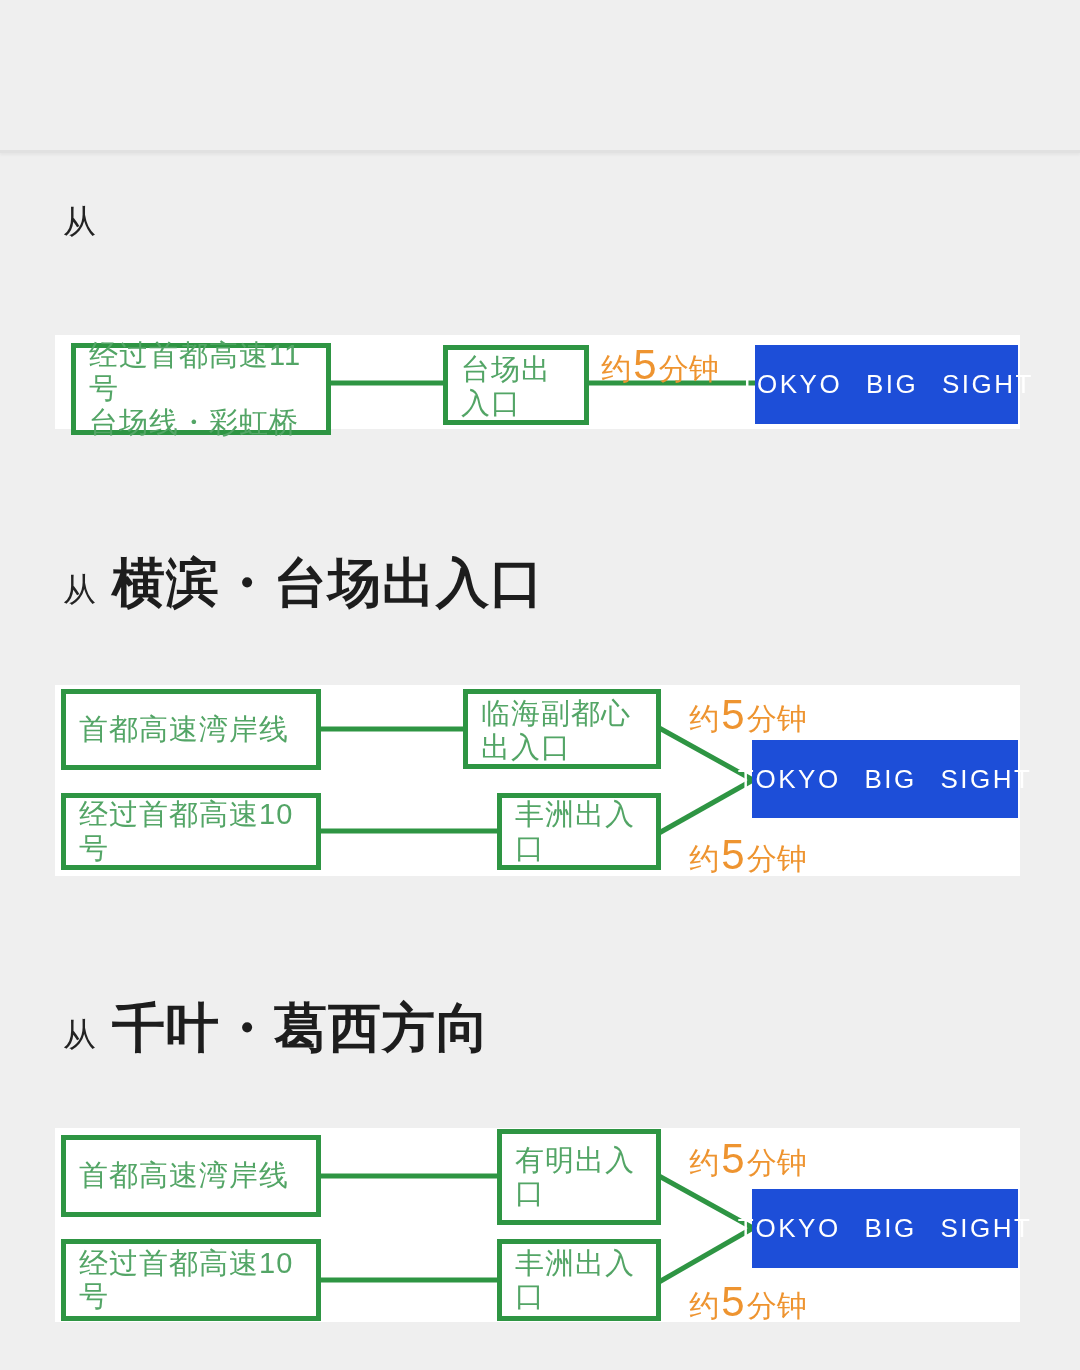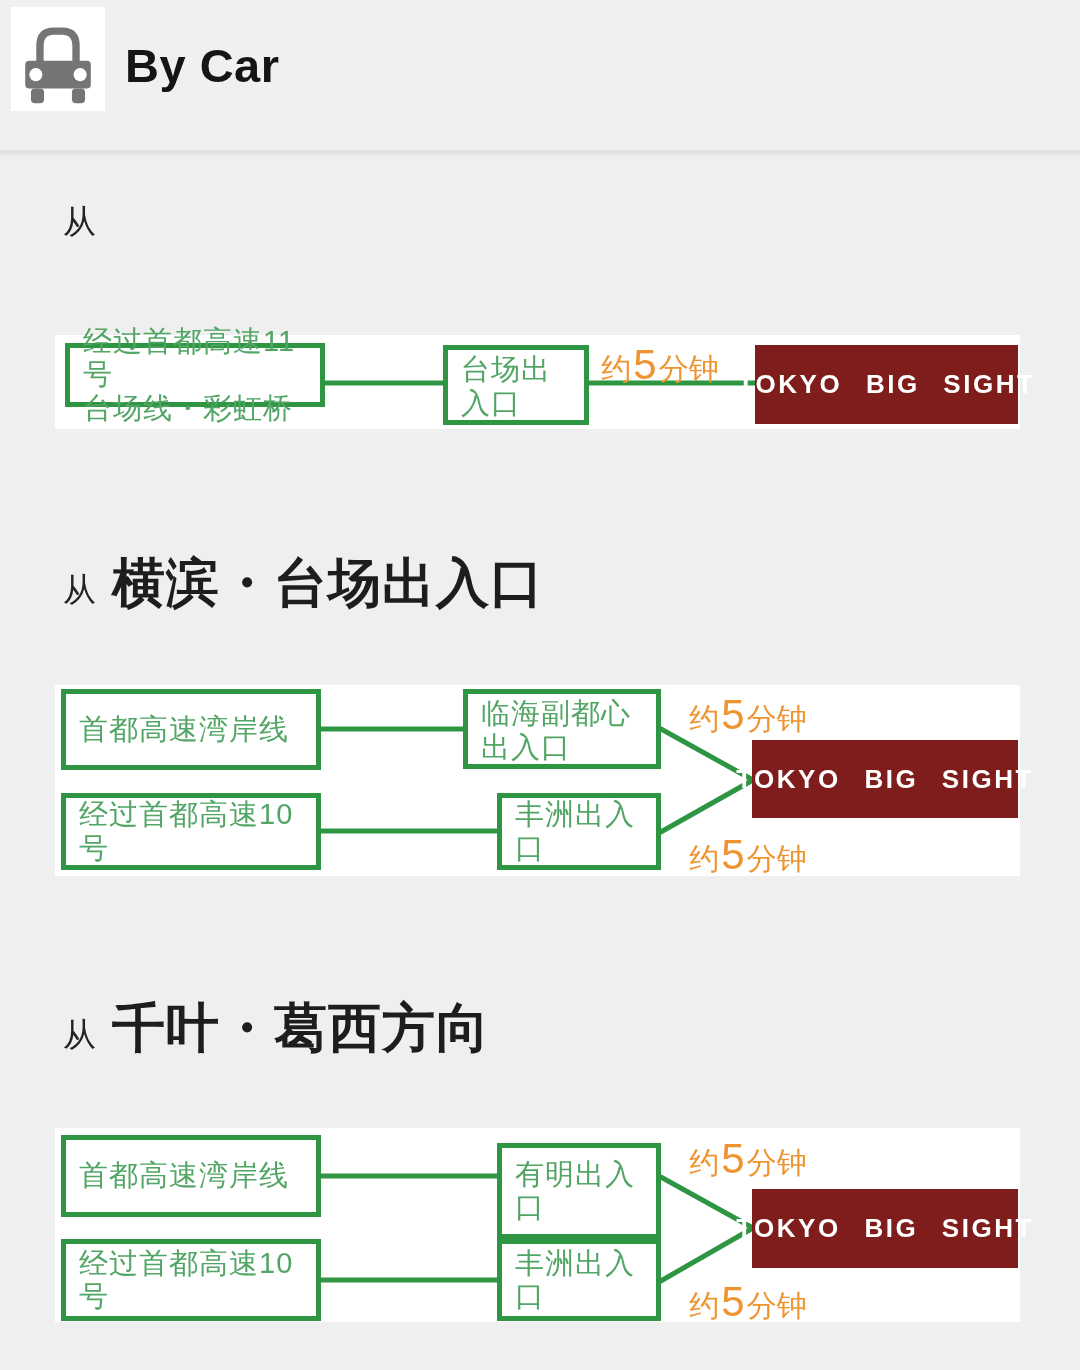--- a/index.html
+++ b/index.html
@@ -37,55 +37,42 @@
     color:#53a566;font-size:29px;line-height:1.15;letter-spacing:1px;
     display:flex;flex-direction:column;justify-content:center;padding-left:13px;padding-right:4px;
   }
   .time{
     position:absolute;color:#ee9430;display:flex;align-items:baseline;justify-content:center;
     white-space:nowrap;
   }
   .time .t-pre,.time .t-unit{font-size:30px;}
   .time .t-num{font-size:42px;margin:0 2px;}
   .dest{
-    position:absolute;background:#7f1d1d;color:#ffffff;
+    position:absolute;background:#1d4ed8;color:#ffffff;
     display:flex;align-items:center;justify-content:center;
-    font-size:26px;font-weight:700;letter-spacing:2.5px;word-spacing:14px;white-space:nowrap;
+    font-size:26px;font-weight:400;letter-spacing:2.5px;word-spacing:14px;white-space:nowrap;
   }
 </style>
 </head>
 <body>
 
 <div class="page">
 
-  <div class="header">
-    <div class="car-badge">
-      <svg viewBox="0 0 100 112" aria-hidden="true">
-        <path d="M28,62 V40 Q28,22 45,22 H55 Q72,22 72,40 V62" fill="none" stroke="#757575" stroke-width="9"></path>
-        <rect x="10" y="58" width="80" height="34" rx="5" fill="#757575"></rect>
-        <circle cx="23" cy="75" r="8" fill="#ffffff"></circle>
-        <circle cx="77" cy="75" r="8" fill="#ffffff"></circle>
-        <rect x="17" y="92" width="16" height="18" rx="5" fill="#757575"></rect>
-        <rect x="67" y="92" width="16" height="18" rx="5" fill="#757575"></rect>
-      </svg>
-    </div>
-    <div class="page-title">By Car</div>
-  </div>
   <div class="divider"></div>
 
   <div class="sec-heading" style="top:200px;">
     <span class="sec-prefix">从</span>
   </div>
 
   <div class="strip" style="top:335px;height:94px;">
     <svg class="lines" viewBox="0 0 965 94" preserveAspectRatio="none">
       <line x1="262" y1="48" x2="392" y2="48"></line>
       <line x1="530" y1="48" x2="702" y2="48"></line>
     </svg>
-    <div class="gbox" style="left:10px;top:8px;width:260px;height:64px;">
+    <div class="gbox" style="left:16px;top:8px;width:260px;height:92px;">
       <span>经过首都高速11号</span>
       <span>台场线・彩虹桥</span>
     </div>
     <div class="gbox" style="left:388px;top:10px;width:146px;height:80px;justify-content:flex-end;">
       <span>台场出入口</span>
     </div>
     <div class="time" style="left:525px;top:6px;width:160px;">
       <span class="t-pre">约</span>
         <span class="t-num">5</span>
         <span class="t-unit">分钟</span>
@@ -143,21 +130,21 @@
   <div class="strip" style="top:1128px;height:194px;">
     <svg class="lines" viewBox="0 0 965 194" preserveAspectRatio="none">
       <line x1="262" y1="48" x2="446" y2="48"></line>
       <line x1="262" y1="152" x2="446" y2="152"></line>
       <line x1="604" y1="48" x2="698" y2="100"></line>
       <line x1="604" y1="154" x2="698" y2="100"></line>
     </svg>
     <div class="gbox" style="left:6px;top:7px;width:260px;height:82px;">
       <span>首都高速湾岸线</span>
     </div>
-    <div class="gbox" style="left:442px;top:15px;width:164px;height:96px;">
+    <div class="gbox" style="left:442px;top:1px;width:164px;height:96px;">
       <span>有明出入口</span>
     </div>
     <div class="gbox" style="left:6px;top:111px;width:260px;height:82px;">
       <span>经过首都高速10号</span>
     </div>
     <div class="gbox" style="left:442px;top:111px;width:164px;height:82px;">
       <span>丰洲出入口</span>
     </div>
     <div class="time" style="left:613px;top:7px;width:160px;">
       <span class="t-pre">约</span>

